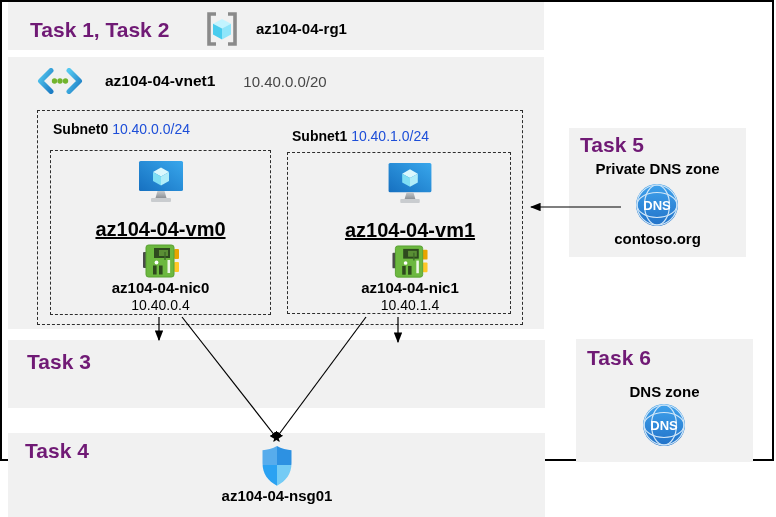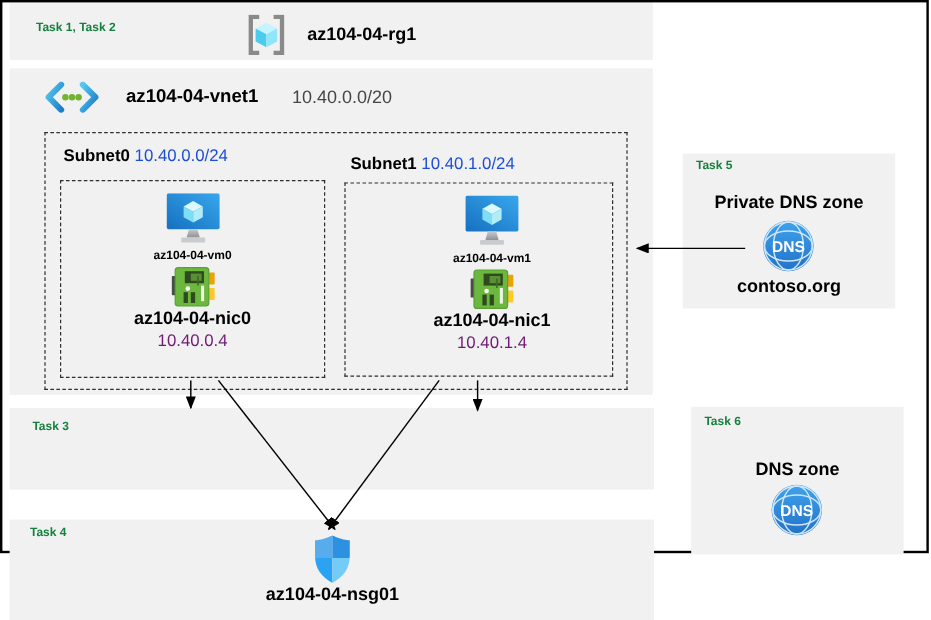--- a/index.html
+++ b/index.html
@@ -3,43 +3,43 @@
 <meta charset="utf-8">
 <style>
   html,body{margin:0;padding:0;background:#fff;}
   #stage{
     position:relative;width:776px;height:517px;overflow:hidden;
     font-family:"Liberation Sans","DejaVu Sans",sans-serif;
     color:#000;background:#fff;
   }
   .abs{position:absolute;}
   .band{background:#f1f1f1;}
-  .task-label{color:#15803d;font-weight:700;font-size:10px;white-space:nowrap;}
+  .task-label{color:#701a75;font-weight:700;font-size:21px;white-space:nowrap;}
   .name{font-weight:700;font-size:15px;white-space:nowrap;}
   .sub{color:#1d4ed8;font-weight:400;}
   
   #outer-border{left:0;top:53;width:774px;height:461px;border:2px solid #000;box-sizing:border-box;}
   
   #vnet-box{left:8px;top:57px;width:536px;height:272px;background:#f1f1f1;}
   #vnet-header{left:37px;top:68px;display:flex;align-items:center;gap:22px;}
   #vnet-title{font-size:15.5px;font-weight:700;white-space:nowrap;}
   #vnet-cidr{font-size:15px;color:#474747;margin-left:6px;font-weight:400;}
   .dashed{border:1.5px dashed #2e2e2e;box-sizing:border-box;}
   #subnets-outer{left:37px;top:110px;width:486px;height:215px;}
   .subnet-label{font-size:14px;white-space:nowrap;}
   .subnet-label b{font-weight:700;}
   #subnet0-label{left:53px;top:121px;}
   #subnet1-label{left:292px;top:128px;}
   .vm-box{display:flex;flex-direction:column;align-items:center;padding-top:10px;}
   #vm-box-0{left:50px;top:150px;width:221px;height:165px;}
   #vm-box-1{left:287px;top:152px;width:224px;height:162px;padding-left:22px;}
-  .vm-label{font-size:10px;font-weight:700;margin-top:5px;white-space:nowrap;}
+  .vm-label{font-size:20px;font-weight:700;margin-top:15px;white-space:nowrap;text-decoration:underline;}
   .nic-label{font-size:15px;font-weight:700;margin-top:1px;white-space:nowrap;}
   .nic-svg{margin-top:3px;}
-  .ip-label{font-size:14px;color:#701a75;margin-top:1px;}
+  .ip-label{font-size:14px;color:#000000;margin-top:1px;}
   
   #top-band{left:8px;top:2px;width:536px;height:48px;}
   #task12-label{left:22px;top:16px;}
   #rg-icon{left:198px;top:10px;}
   #rg-name{left:248px;top:18px;}
   
   #task3-band{left:8px;top:340px;width:537px;height:68px;}
   #task3-label{left:19px;top:10px;}
   .pip-group{display:flex;flex-direction:column;align-items:center;width:140px;}
   #pip0-group{left:90px;top:347px;}

